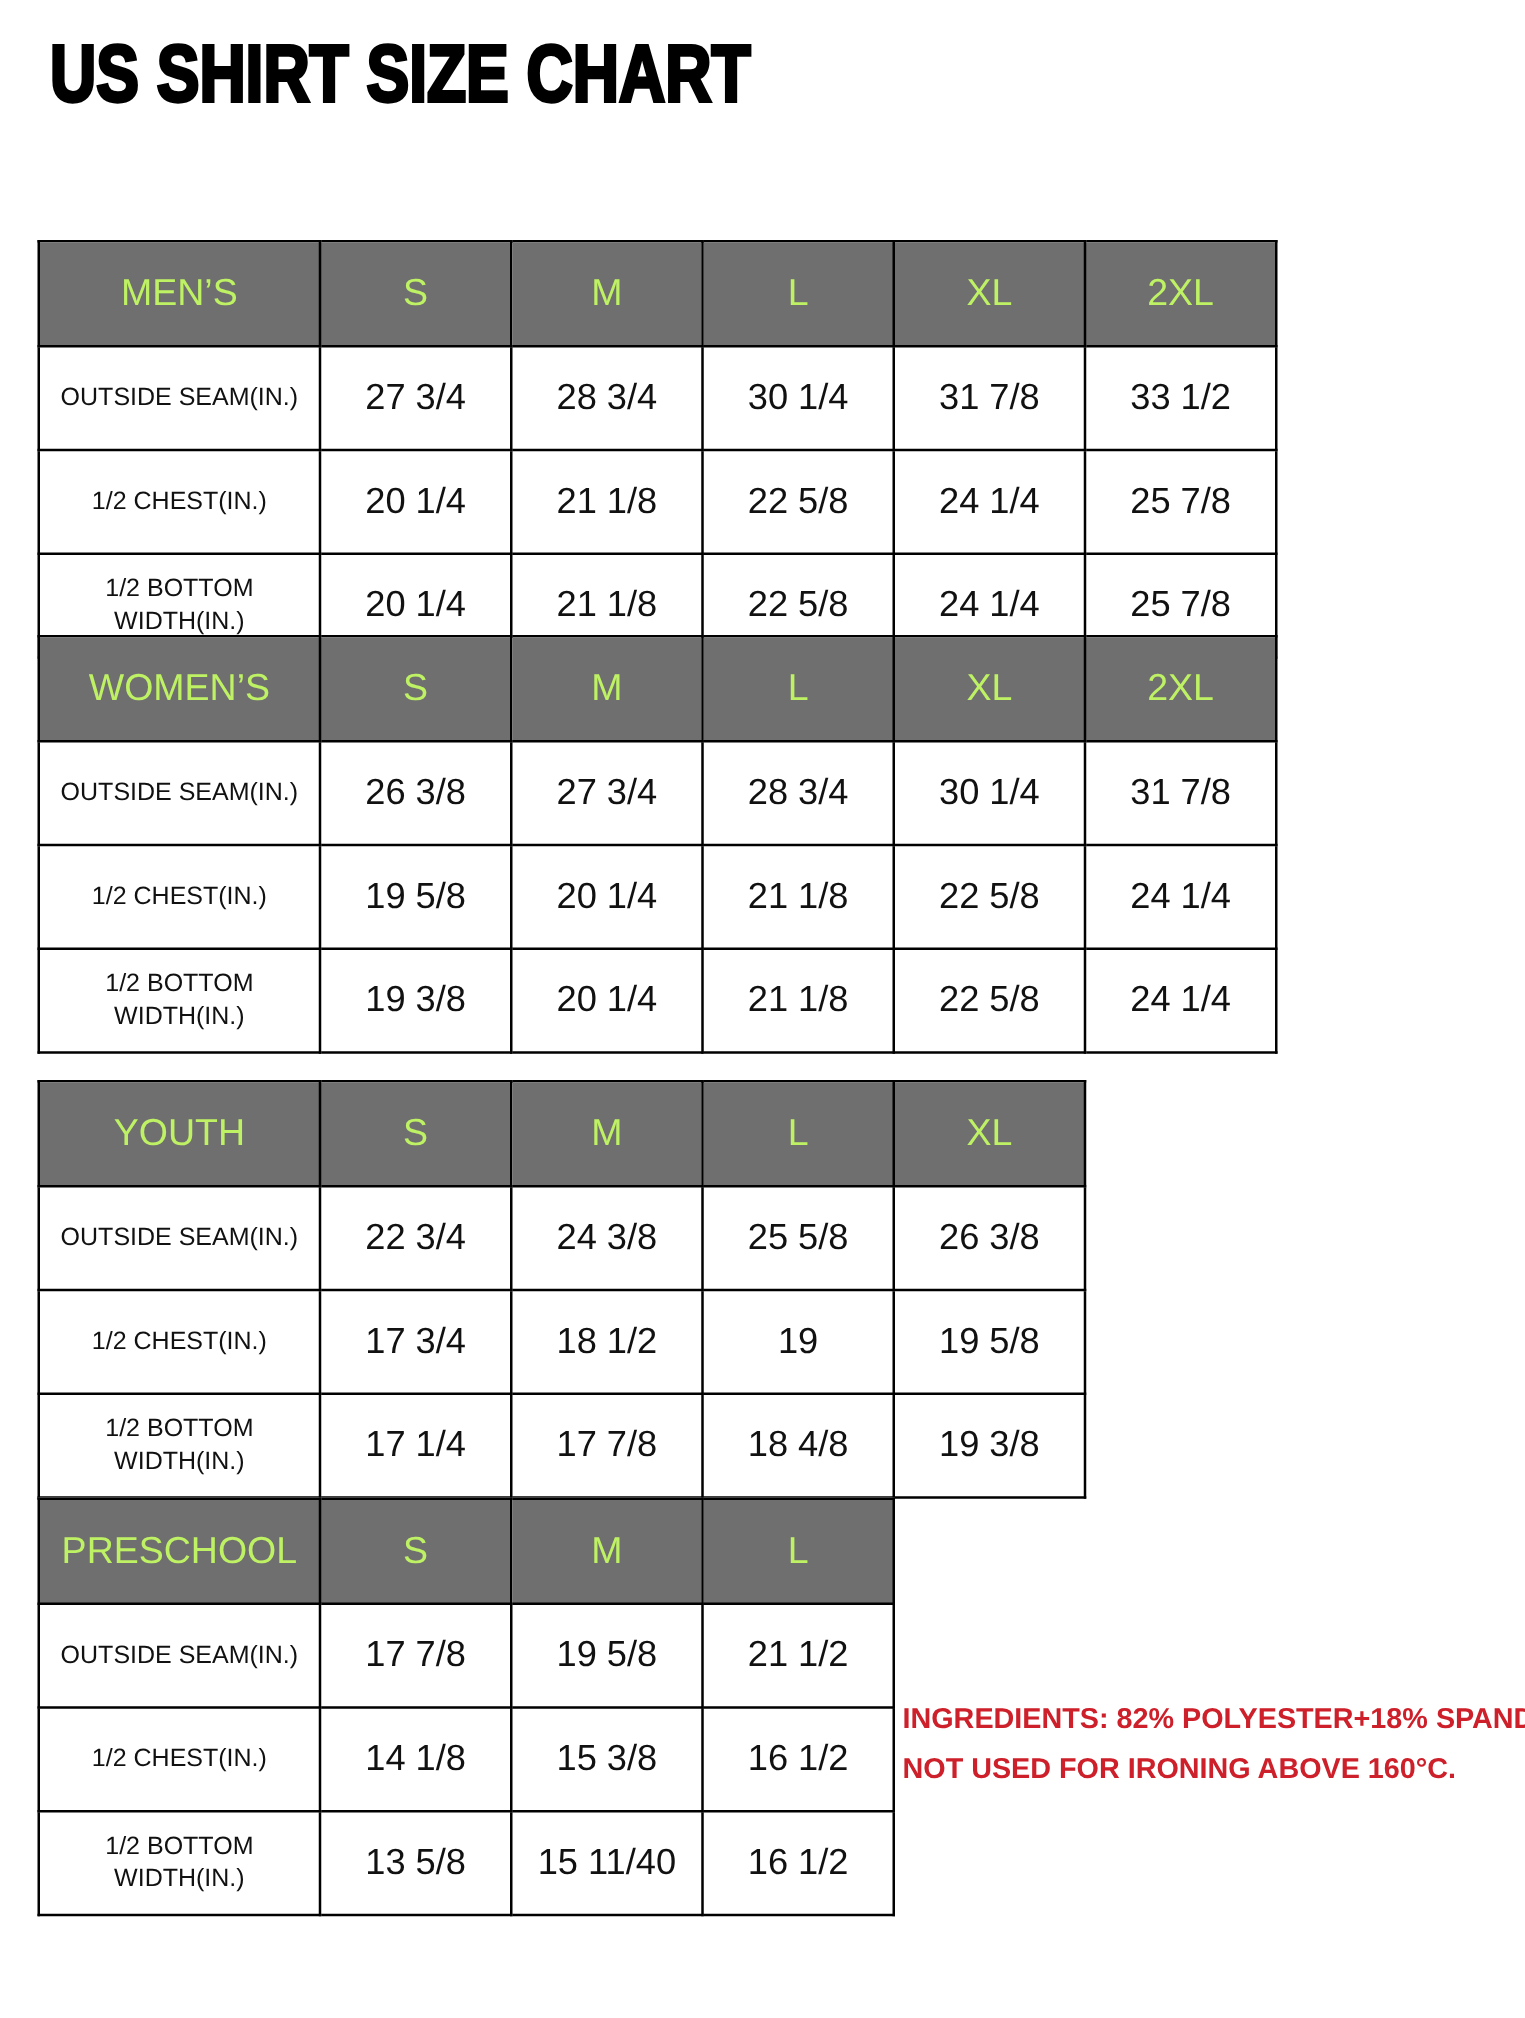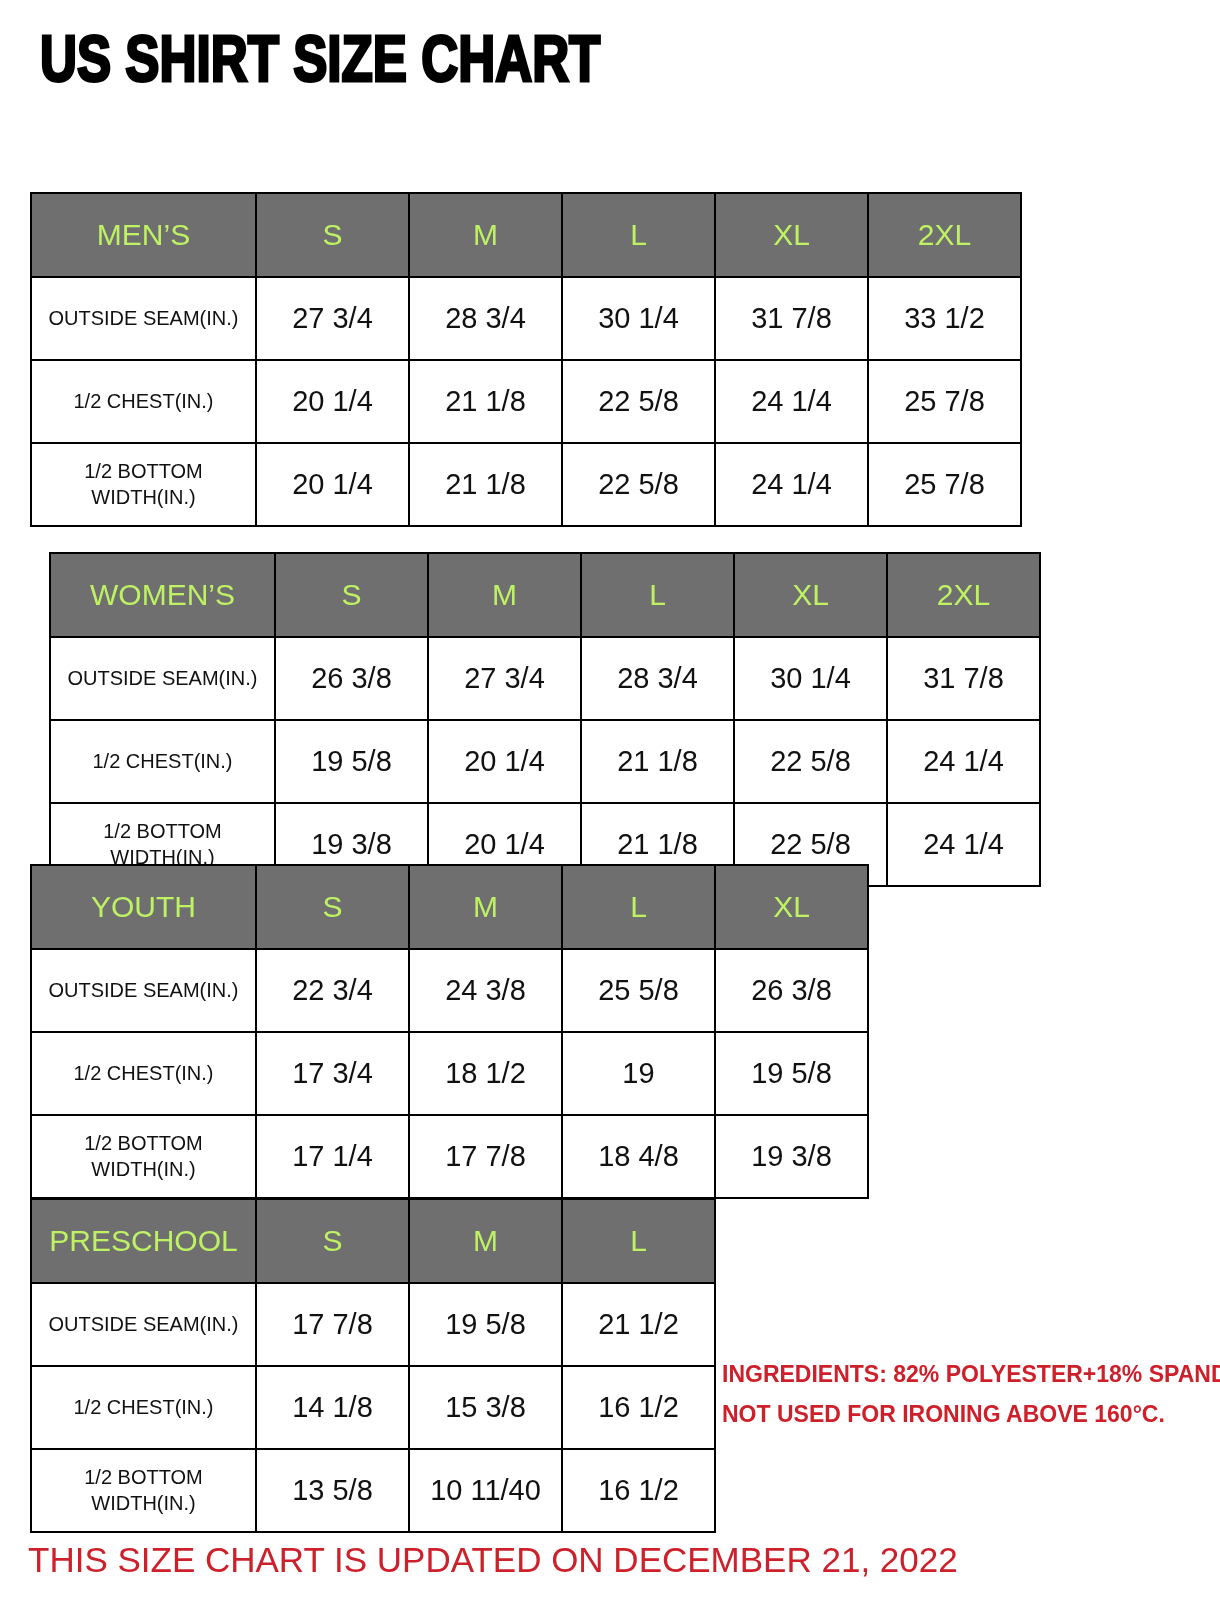--- a/index.html
+++ b/index.html
@@ -30,21 +30,21 @@
     overflow:hidden;
   }
   table.size-table th{
     background:#6f6f6f;color:#bef264;font-weight:400;font-size:30px;height:82px;
   }
   table.size-table td{font-size:29px;height:81px;color:#111;}
   table.size-table td.rowlabel{font-size:20px;line-height:1.28;}
   col.c-label{width:225px;}
   col.c-size{width:153px;}
   #t-mens{top:192px;}
-  #t-womens{top:552px;margin-left:19px;}
+  #t-womens{top:508px;}
   #t-youth{top:864px;}
   #t-preschool{top:1198px;}
   
   #ingredients{
     position:absolute;left:722px;top:1354px;
     font-size:23px;font-weight:700;line-height:40px;color:#cd202a;white-space:nowrap;
   }
   
   #footer-note{
     position:absolute;left:28px;top:1540px;
@@ -219,26 +219,25 @@
       </tr>
       <tr>
         <td class="rowlabel">1/2 CHEST(IN.)</td>
         <td>14 1/8</td>
         <td>15 3/8</td>
         <td>16 1/2</td>
       </tr>
       <tr>
         <td class="rowlabel">1/2 BOTTOM WIDTH(IN.)</td>
         <td>13 5/8</td>
-        <td>10 11/40</td>
+        <td>15 11/40</td>
         <td>16 1/2</td>
       </tr>
     </tbody>
   </table>
 
   <div id="ingredients">
     <div>INGREDIENTS: 82% POLYESTER+18% SPANDEX.</div>
     <div>NOT USED FOR IRONING ABOVE 160°C.</div>
   </div>
 
-  <div id="footer-note">THIS SIZE CHART IS UPDATED ON DECEMBER 21, 2022</div>
 
 </div>
 
 </body></html>

